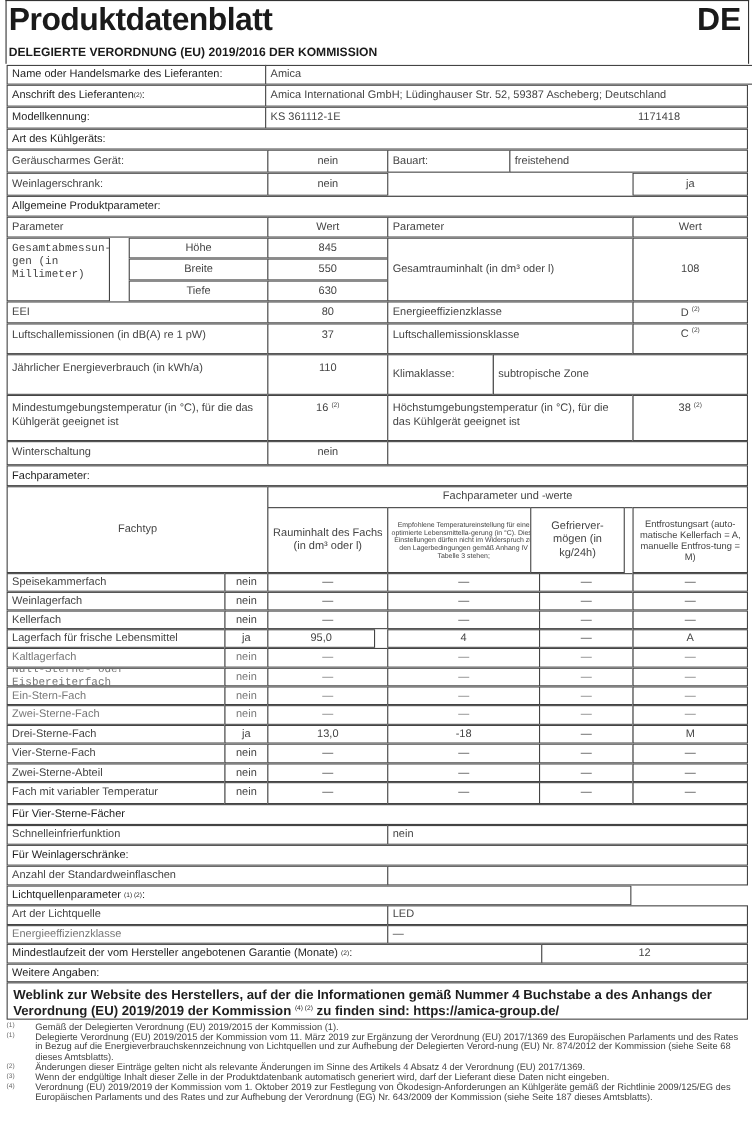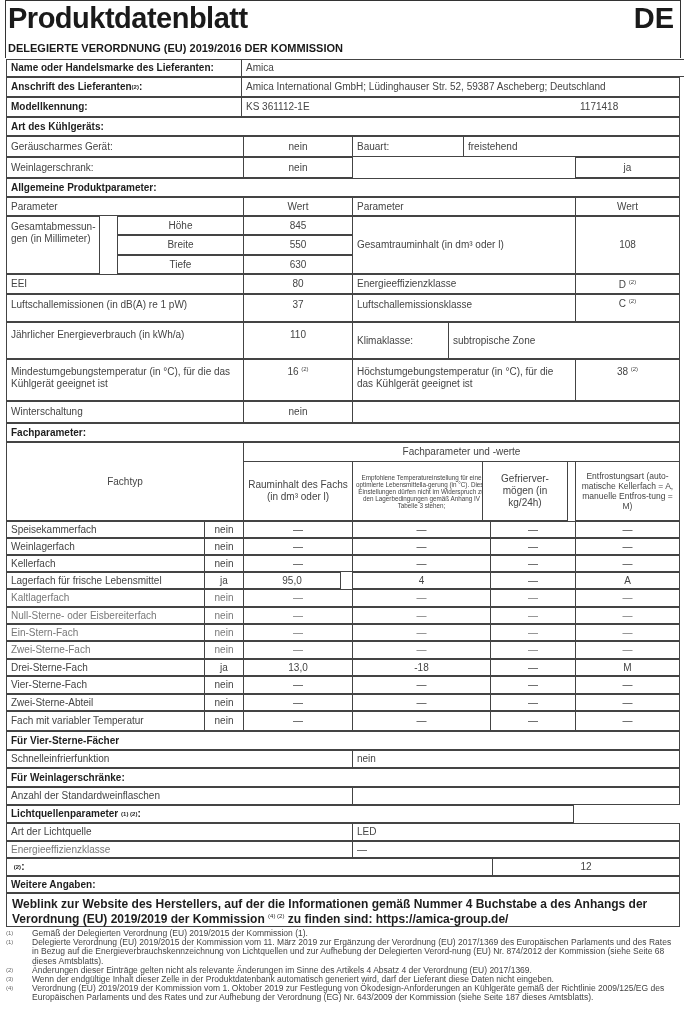--- a/index.html
+++ b/index.html
@@ -5,21 +5,21 @@
   html, body { margin: 0; padding: 0; background: #ffffff; }
   body { width: 684px; height: 1024px; position: relative; overflow: hidden;
          font-family: "Liberation Sans", sans-serif; color: #3a3a3a; }
   .abs { position: absolute; box-sizing: border-box; }
   .title { left: 8px; top: 2px; font-size: 29px; font-weight: bold; color: #1a1a1a; letter-spacing: -0.5px; }
   .lang { right: 10px; top: 2px; font-size: 29px; font-weight: bold; color: #1a1a1a; }
   .subtitle { left: 8px; top: 42px; font-size: 11px; font-weight: bold; color: #1a1a1a; }
   .topframe { left: 5px; top: 0px; width: 676px; height: 58px; border: 1.5px solid #333; border-bottom: none; }
   .cell { position: absolute; box-sizing: border-box; border: 1px solid #444; font-size: 10px;
           padding: 2px 4px; overflow: hidden; line-height: 12px; color: #444; background: #fff; }
-  .b { font-weight: bold; color: #1e1e1e; }
+  .b { font-weight: normal; color: #1e1e1e; }
   .c { text-align: center; }
   .vc { display: flex; align-items: center; }
   .vcc { display: flex; align-items: center; justify-content: center; text-align: center; }
   .light { color: #777; }
   .tiny { font-size: 6.3px; line-height: 7px; padding: 1px 2px; }
   sup { font-size: 6px; line-height: 0; }
   .weblink { font-size: 12px; font-weight: bold; color: #1e1e1e; line-height: 15px; padding: 3px 5px; }
   .fn { position: absolute; left: 6px; font-size: 8.5px; line-height: 9.3px; color: #444; width: 674px; }
   .fn .m { position: absolute; left: 0; width: 20px; font-size: 6px; color: #666; }
   .fn .t { position: absolute; left: 26px; right: 4px; }
@@ -58,21 +58,21 @@
 <div class="cell vcc" style="left:243px;top:157px;width:110px;height:21px;">nein</div>
 <div class="cell vc" style="left:352px;top:157px;width:224px;height:21px;margin-top:21px;">Anderes Kühlgerät:</div>
 <div class="cell vcc" style="left:575px;top:157px;width:105px;height:21px;">ja</div>
 
 <div class="cell b vc" style="left:6px;top:178px;width:674px;height:19px;">Allgemeine Produktparameter:</div>
 <div class="cell vc" style="left:6px;top:197px;width:238px;height:19px;">Parameter</div>
 <div class="cell vcc" style="left:243px;top:197px;width:110px;height:19px;">Wert</div>
 <div class="cell vc" style="left:352px;top:197px;width:224px;height:19px;">Parameter</div>
 <div class="cell vcc" style="left:575px;top:197px;width:105px;height:19px;">Wert</div>
 
-<div class="cell" style="left:6px;top:216px;width:94px;height:58px;padding-top:4px;">Gesamtabmessun-gen (in Millimeter)</div>
+<div class="cell" style="left:6px;top:216px;width:94px;height:58px;padding-top:4px;font-family:Liberation Mono, monospace;">Gesamtabmessun-gen (in Millimeter)</div>
 <div class="cell vcc" style="left:117px;top:216px;width:127px;height:19px;">Höhe</div>
 <div class="cell vcc" style="left:243px;top:216px;width:110px;height:19px;">845</div>
 <div class="cell vcc" style="left:117px;top:235px;width:127px;height:20px;">Breite</div>
 <div class="cell vcc" style="left:243px;top:235px;width:110px;height:20px;">550</div>
 <div class="cell vcc" style="left:117px;top:255px;width:127px;height:19px;">Tiefe</div>
 <div class="cell vcc" style="left:243px;top:255px;width:110px;height:19px;">630</div>
 <div class="cell vc" style="left:352px;top:216px;width:224px;height:58px;">Gesamtrauminhalt (in dm³ oder l)</div>
 <div class="cell vcc" style="left:575px;top:216px;width:105px;height:58px;">108</div>
 
 <div class="cell vc" style="left:6px;top:274px;width:238px;height:20px;">EEI</div>
@@ -150,21 +150,21 @@
     </div>
     <div>
       <div class="cell vc light" style="left: 6px; top: 589px; width: 199px; height: 18px;">Kaltlagerfach</div>
       <div class="cell vcc light" style="left: 204px; top: 589px; width: 40px; height: 18px;">nein</div>
       <div class="cell vcc light" style="left: 243px; top: 589px; width: 110px; height: 18px;">—</div>
       <div class="cell vcc light" style="left: 352px; top: 589px; width: 139px; height: 18px;">—</div>
       <div class="cell vcc light" style="left: 490px; top: 589px; width: 86px; height: 18px;">—</div>
       <div class="cell vcc light" style="left: 575px; top: 589px; width: 105px; height: 18px;">—</div>
     </div>
     <div>
-      <div class="cell vc light" style="left: 6px; top: 607px; width: 199px; height: 17px;">Null-Sterne- oder Eisbereiterfach</div>
+      <div class="cell vc light" style="left: 6px; top: 607px; width: 199px; height: 17px; font-family: Liberation Mono, monospace;">Null-Sterne- oder Eisbereiterfach</div>
       <div class="cell vcc light" style="left: 204px; top: 607px; width: 40px; height: 17px;">nein</div>
       <div class="cell vcc light" style="left: 243px; top: 607px; width: 110px; height: 17px;">—</div>
       <div class="cell vcc light" style="left: 352px; top: 607px; width: 139px; height: 17px;">—</div>
       <div class="cell vcc light" style="left: 490px; top: 607px; width: 86px; height: 17px;">—</div>
       <div class="cell vcc light" style="left: 575px; top: 607px; width: 105px; height: 17px;">—</div>
     </div>
     <div>
       <div class="cell vc light" style="left: 6px; top: 624px; width: 199px; height: 17px;">Ein-Stern-Fach</div>
       <div class="cell vcc light" style="left: 204px; top: 624px; width: 40px; height: 17px;">nein</div>
       <div class="cell vcc light" style="left: 243px; top: 624px; width: 110px; height: 17px;">—</div>
@@ -224,21 +224,21 @@
 
 <div class="cell b vc" style="left:6px;top:805px;width:568px;height:18px;">
   <span>Lichtquellenparameter</span>&nbsp;<sup>(1) (2)</sup><span>:</span>
 </div>
 <div class="cell vc" style="left:6px;top:823px;width:347px;height:18px;">Art der Lichtquelle</div>
 <div class="cell vc" style="left:352px;top:823px;width:328px;height:18px;">LED</div>
 <div class="cell vc light" style="left:6px;top:841px;width:347px;height:17px;">Energieeffizienzklasse</div>
 <div class="cell vc" style="left:352px;top:841px;width:328px;height:17px;">—</div>
 
 <div class="cell b vc" style="left:6px;top:858px;width:487px;height:18px;">
-  &nbsp;<sup>(2)</sup><span>:</span>
+  <span>Mindestlaufzeit der vom Hersteller angebotenen Garantie (Monate)</span>&nbsp;<sup>(2)</sup><span>:</span>
 </div>
 <div class="cell vcc" style="left:492px;top:858px;width:188px;height:18px;">12</div>
 
 <div class="cell b vc" style="left:6px;top:876px;width:674px;height:17px;">Weitere Angaben:</div>
 <div class="cell weblink" style="left:6px;top:893px;width:674px;height:34px;">
   <span>Weblink zur Website des Herstellers, auf der die Informationen gemäß Nummer 4 Buchstabe a des Anhangs der Verordnung (EU) 2019/2019 der Kommission</span>
   <sup style="font-weight:normal;">(4) (2)</sup>
   <span>zu finden sind: https://amica-group.de/</span>
 </div>
 

